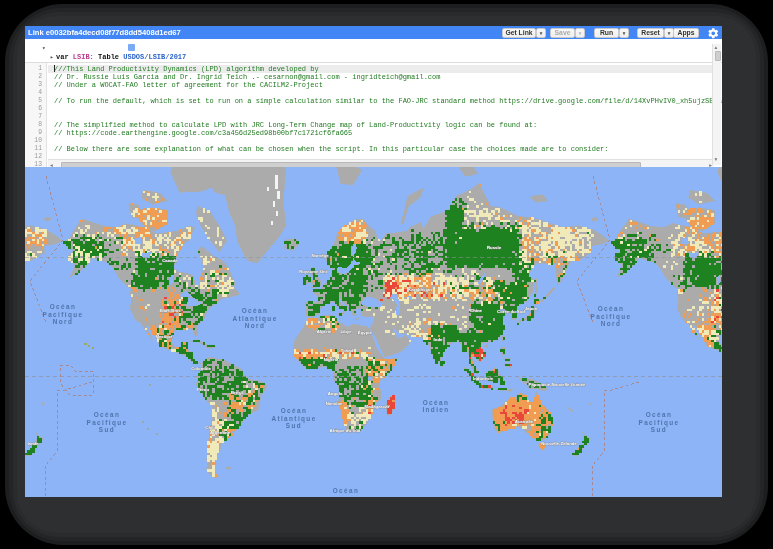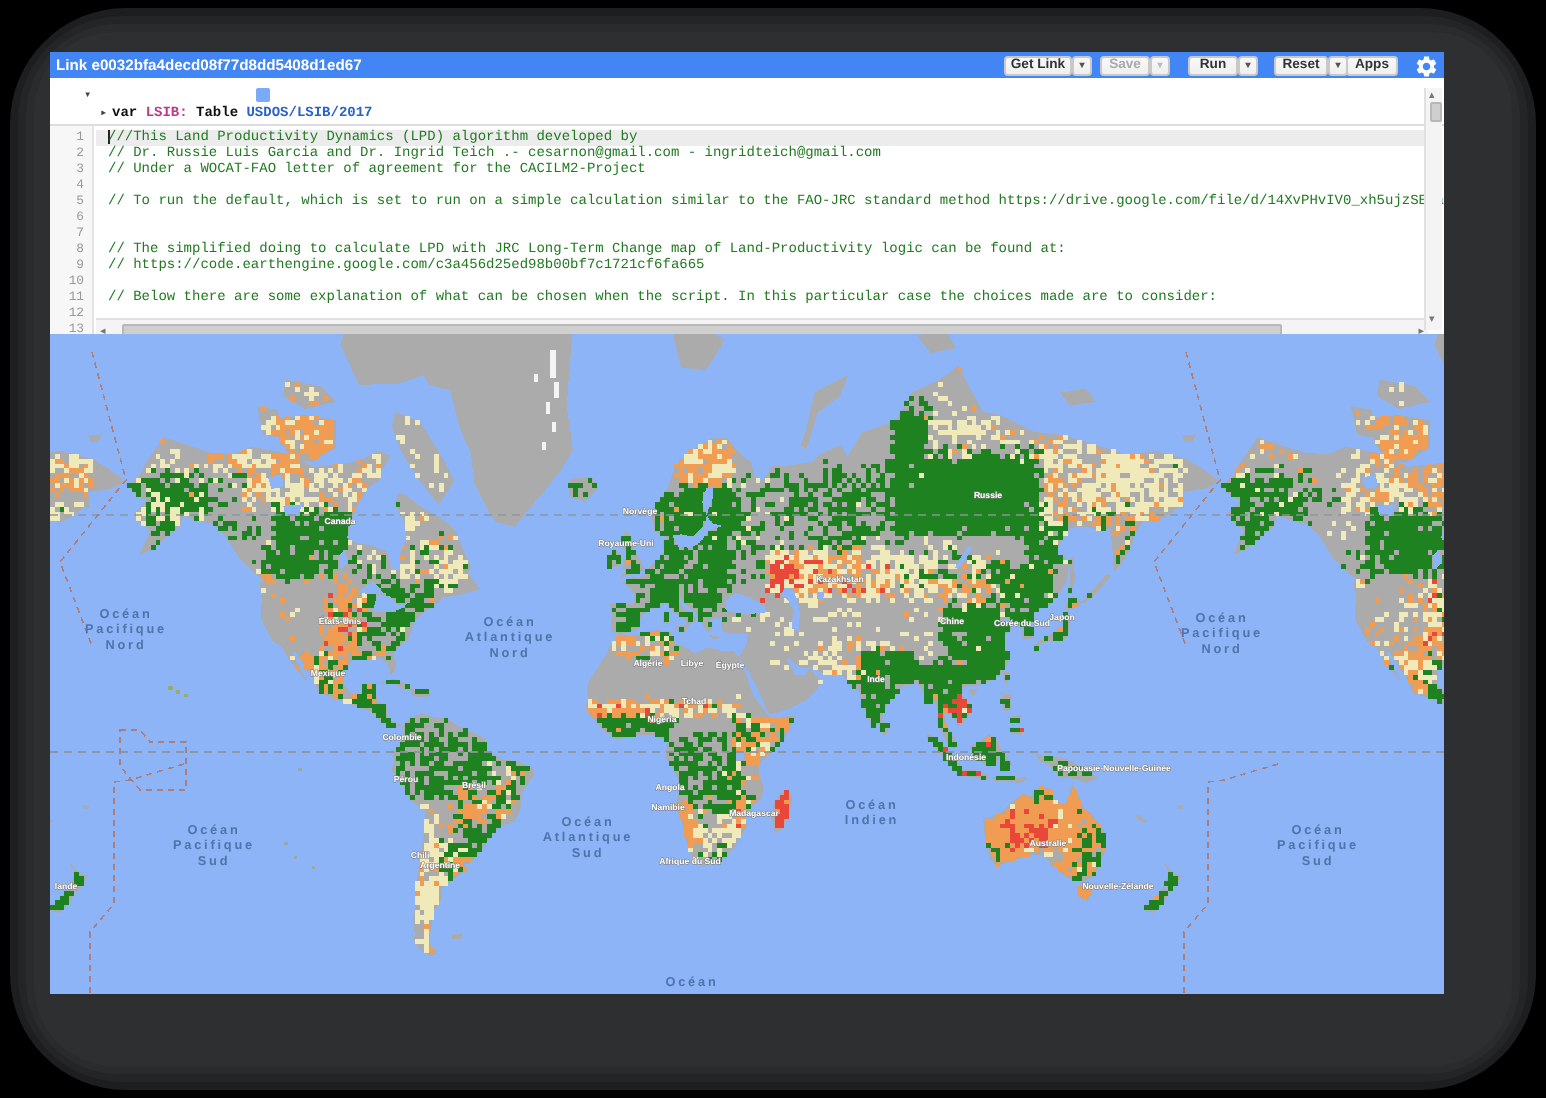--- a/index.html
+++ b/index.html
@@ -63,21 +63,21 @@
 <div class="ln" style="top:9.6px">2</div>
 <div class="cl" style="top:9.6px">// Dr. Russie Luis Garcia and Dr. Ingrid Teich .- cesarnon@gmail.com - ingridteich@gmail.com</div>
 <div class="ln" style="top:17.6px">3</div>
 <div class="cl" style="top:17.6px">// Under a WOCAT-FAO letter of agreement for the CACILM2-Project</div>
 <div class="ln" style="top:25.7px">4</div>
 <div class="ln" style="top:33.7px">5</div>
 <div class="cl" style="top:33.7px">// To run the default, which is set to run on a simple calculation similar to the FAO-JRC standard method https://drive.google.com/file/d/14XvPHvIV0_xh5ujzSETawE0SOKw-maJi/</div>
 <div class="ln" style="top:41.8px">6</div>
 <div class="ln" style="top:49.8px">7</div>
 <div class="ln" style="top:57.9px">8</div>
-<div class="cl" style="top:57.9px">// The simplified doing to calculate LPD with JRC Long-Term Change map of Land-Productivity logic can be found at:</div>
+<div class="cl" style="top:57.9px">// The simplified method to calculate LPD with JRC Long-Term Change map of Land-Productivity logic can be found at:</div>
 <div class="ln" style="top:65.9px">9</div>
 <div class="cl" style="top:65.9px">// https://code.earthengine.google.com/c3a456d25ed98b00bf7c1721cf6fa665</div>
 <div class="ln" style="top:74.0px">10</div>
 <div class="ln" style="top:82.0px">11</div>
 <div class="cl" style="top:82.0px">// Below there are some explanation of what can be chosen when the script. In this particular case the choices made are to consider:</div>
 <div class="ln" style="top:90.1px">12</div>
 <div class="ln" style="top:98.1px">13</div>
    <div id="hsb">
           <div class="thumb" style="left:13px;width:580px"></div>
           <div class="arr" style="left:2px;top:1.5px">◂</div>

